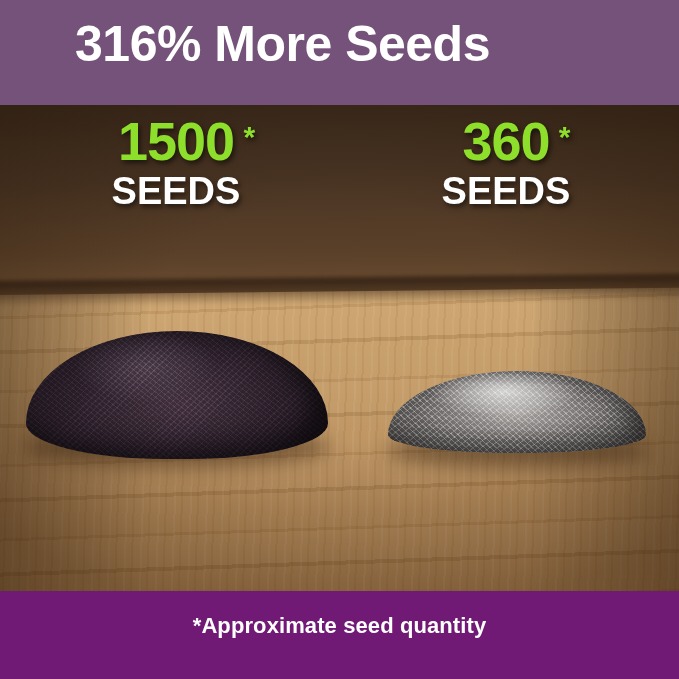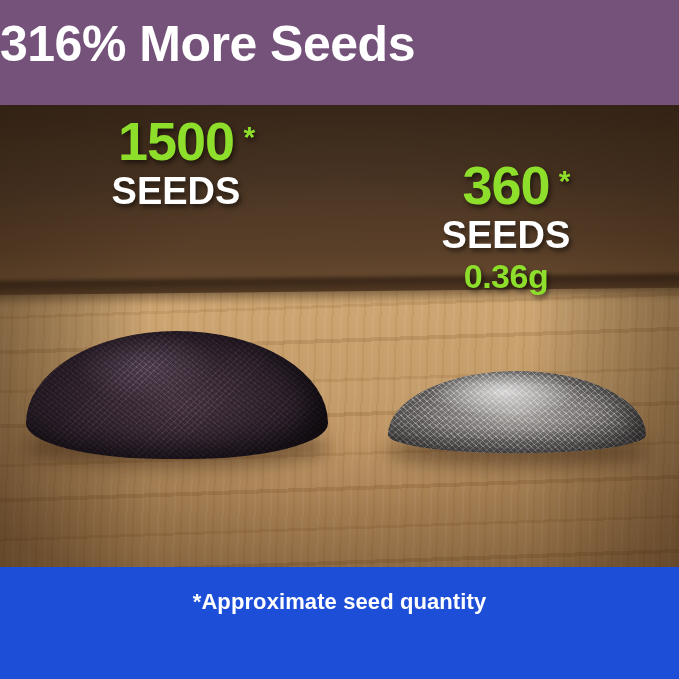--- a/index.html
+++ b/index.html
@@ -24,35 +24,36 @@
     left: 0; top: 0;
     width: 679px;
     height: 105px;
     background: #74527a;
     overflow: hidden;
   }
   .top-band .headline {
     position: absolute;
     left: 0; top: 14px;
     width: 565px;
+    text-align: center;
     color: #ffffff;
     font-size: 50px;
     font-weight: bold;
     letter-spacing: -0.5px;
     line-height: 60px;
     white-space: nowrap;
   }
 
   
   .bottom-band {
     position: absolute;
     left: 0; bottom: 0;
     width: 679px;
-    height: 112px;
-    background: #1d4ed8;
+    height: 88px;
+    background: #701a75;
   }
   .bottom-band .footnote {
     position: absolute;
     left: 0; top: 22px;
     width: 679px;
     text-align: center;
     color: #ffffff;
     font-size: 22px;
     font-weight: bold;
     letter-spacing: 0.1px;
@@ -151,21 +152,21 @@
     left: 4px; top: 18px;
     width: 607px;
     height: 170px;
   }
   .stat {
     position: absolute;
     text-align: center;
     width: 300px;
   }
   .stat.left  { left: 22px; }
-  .stat.right { left: 352px; margin-top: 44px; }
+  .stat.right { left: 352px; }
   .stat .count {
     color: #8ede2c;
     font-size: 54px;
     font-weight: bold;
     line-height: 56px;
     letter-spacing: -1px;
     text-shadow: 2px 3px 5px rgba(0,0,0,0.55);
     position: relative;
     display: inline-block;
   }
@@ -310,21 +311,20 @@
     <div class="stats">
 
       <div class="stat left">
         <div class="count"><span>1500</span><span class="star">*</span></div>
         <div class="seeds">SEEDS</div>
       </div>
 
       <div class="stat right">
         <div class="count"><span>360</span><span class="star">*</span></div>
         <div class="seeds">SEEDS</div>
-        <div class="weight">0.36g</div>
       </div>
 
     </div>
 
     <div class="label" id="label-home">HOME GROWN</div>
     <div class="label" id="label-other">OTHER BRAND</div>
   </div>
 
   <div class="top-band">
     <div class="headline">316% More Seeds</div>

